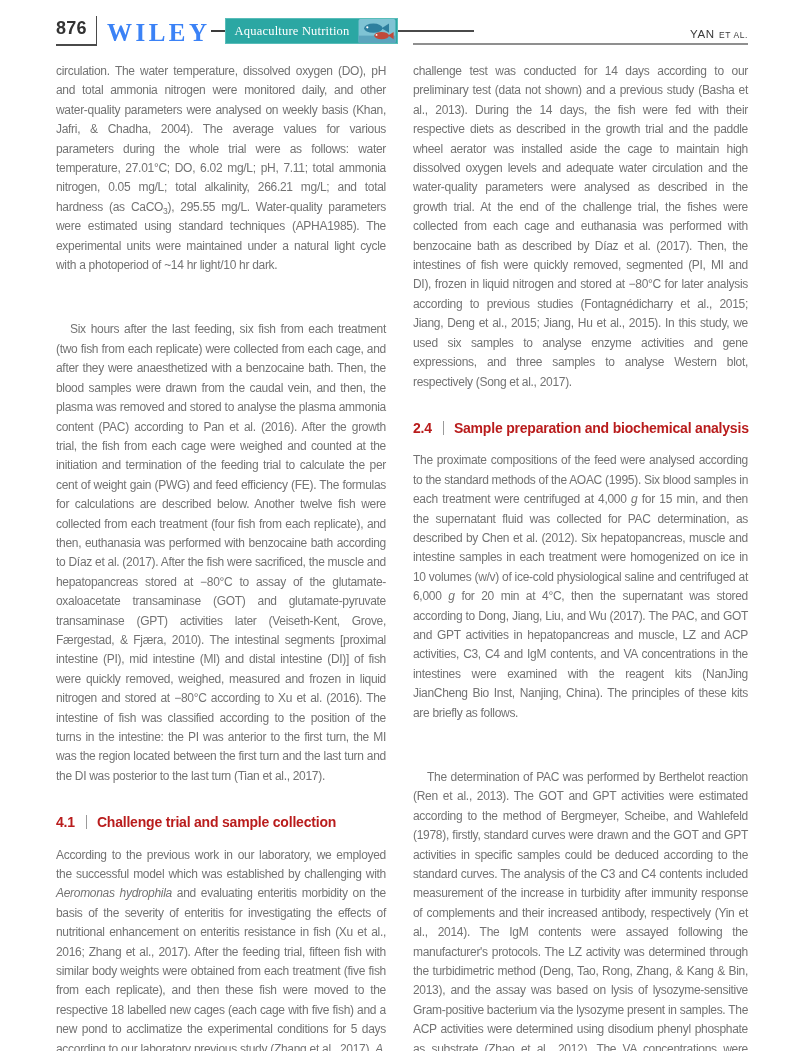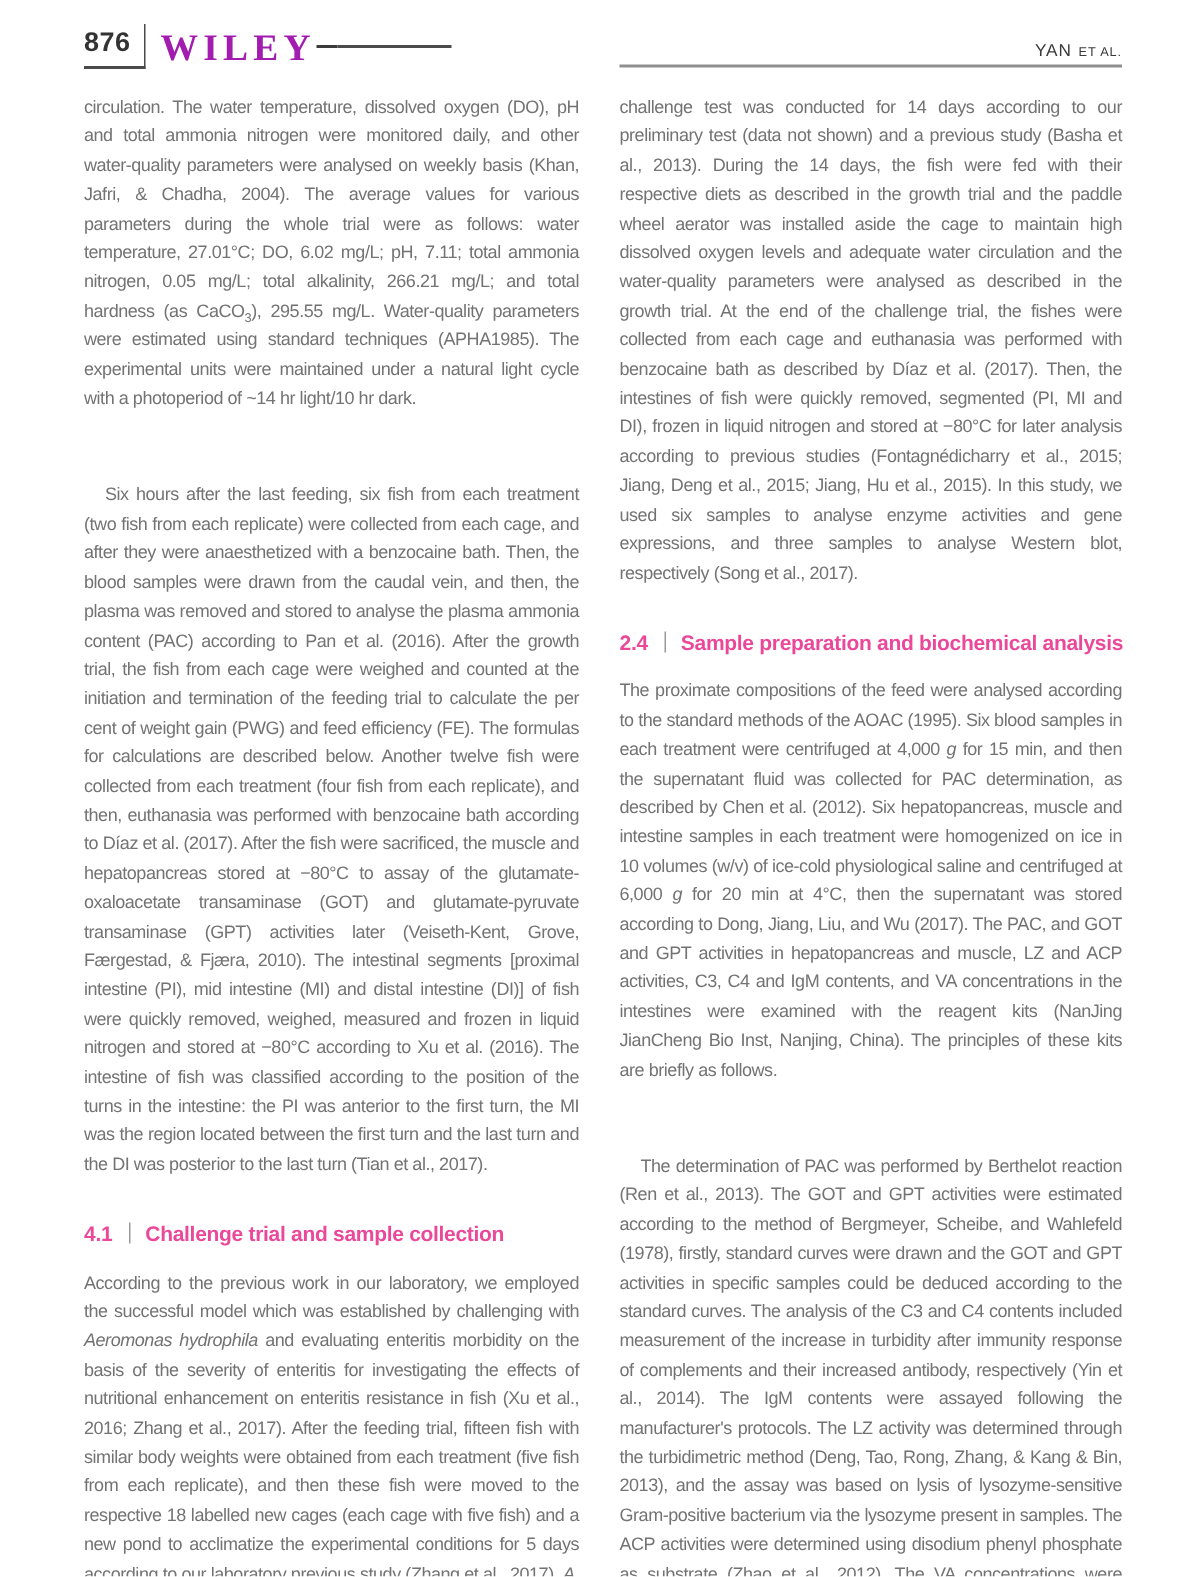--- a/index.html
+++ b/index.html
@@ -15,21 +15,21 @@
   .hdr{position:absolute;top:16px;left:56px;right:52px;height:44px;}
   .hdr-left{display:flex;align-items:center;}
   .pagenum-wrap{
     border-bottom:2px solid #4a4a4a;
     border-right:1.5px solid #4a4a4a;
     padding:2px 9px 5px 0;
   }
   .pagenum{font-size:18px;font-weight:bold;color:#333;letter-spacing:.3px;}
   .wiley{
     font-family:"Liberation Serif",serif;
-    font-size:25px;font-weight:bold;color:#a21caf;
+    font-size:25px;font-weight:bold;color:#3b82f6;
     letter-spacing:3.5px;margin-left:10px;line-height:1;
     transform:translateY(1px);
   }
   .dash{width:14px;height:2px;background:#3c3c3c;}
   .banner{
     display:flex;align-items:center;
     background:#2ba7a3;border:1px solid #58bdb9;
     height:26px;padding:0 0 0 9px;box-sizing:border-box;
   }
   .banner-text{
@@ -51,21 +51,21 @@
     display:flex;gap:27px;
     text-align:justify;
     font-size:12px;line-height:19.4px;letter-spacing:-0.3px;
   }
   .col-l{width:330px;}
   .col-r{width:335px;}
   p.para{margin:0;color:#737373;}
   p.indent{text-indent:14px;margin-top:45px;}
   h2.sec{
     margin:27px 0 13px 0;
-    font-size:14px;font-weight:bold;color:#ec4899;
+    font-size:14px;font-weight:bold;color:#b91c1c;
     letter-spacing:-0.2px;white-space:nowrap;
     text-align:left;
   }
   .sec-num{margin-right:1px;}
   .sec-sep{
     display:inline-block;width:1px;height:14px;background:#9a9a9a;
     margin:0 10px;vertical-align:-2px;
   }
   i{font-style:italic;}
   sub{font-size:8.5px;vertical-align:sub;line-height:0;}
@@ -75,20 +75,33 @@
 
 <div class="page">
 
   <header class="hdr">
     <div class="hdr-left">
       <div class="pagenum-wrap">
         <span class="pagenum">876</span>
       </div>
       <div class="wiley">WILEY</div>
       <div class="dash"></div>
+      <div class="banner">
+        <span class="banner-text">Aquaculture Nutrition</span>
+        <svg class="fish" viewBox="0 0 40 26">
+          <rect x="0" y="0" width="40" height="26" rx="2" fill="#7fc3d4"></rect>
+          <rect x="0" y="18" width="40" height="8" fill="#5ba4bd"></rect>
+          <ellipse cx="16" cy="10" rx="10" ry="5" fill="#2e7f9e"></ellipse>
+          <polygon points="25,10 33,5 33,15" fill="#2e7f9e"></polygon>
+          <circle cx="9.5" cy="9" r="1.2" fill="#ffffff"></circle>
+          <ellipse cx="25" cy="18" rx="8" ry="4" fill="#c04a3a"></ellipse>
+          <polygon points="32,18 38,14 38,22" fill="#c04a3a"></polygon>
+          <circle cx="19.5" cy="17.2" r="1" fill="#ffffff"></circle>
+        </svg>
+      </div>
       <div class="rule-mid"></div>
     </div>
     <div class="running-head">
       <span class="rh-name">YAN</span>
       <span class="rh-suffix">ET AL.</span>
     </div>
     <div class="rh-rule"></div>
   </header>
 
   <main class="cols">

